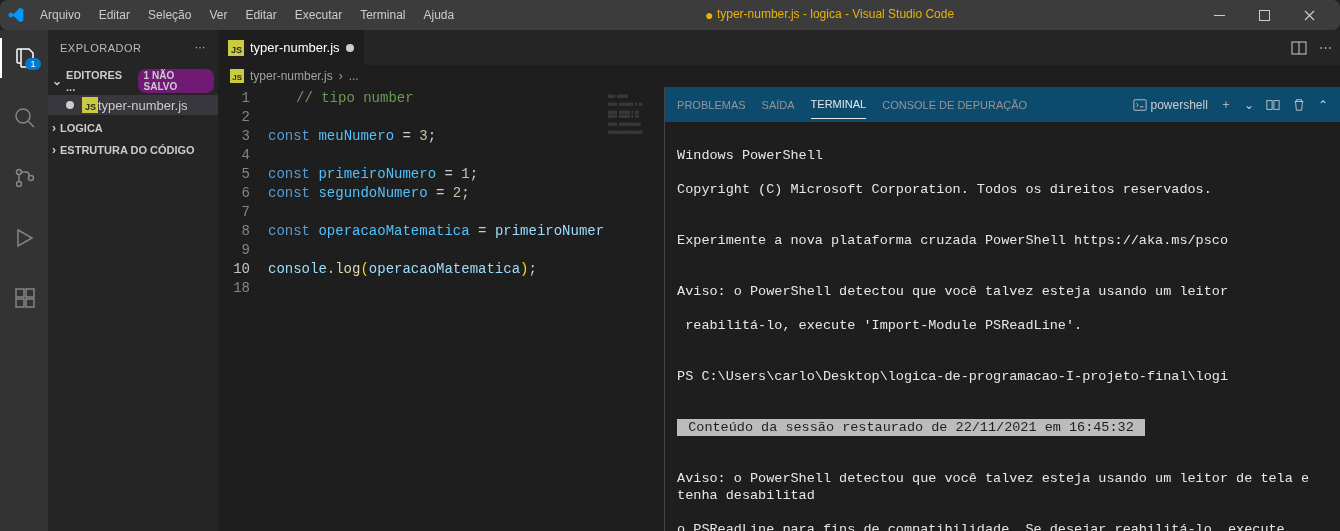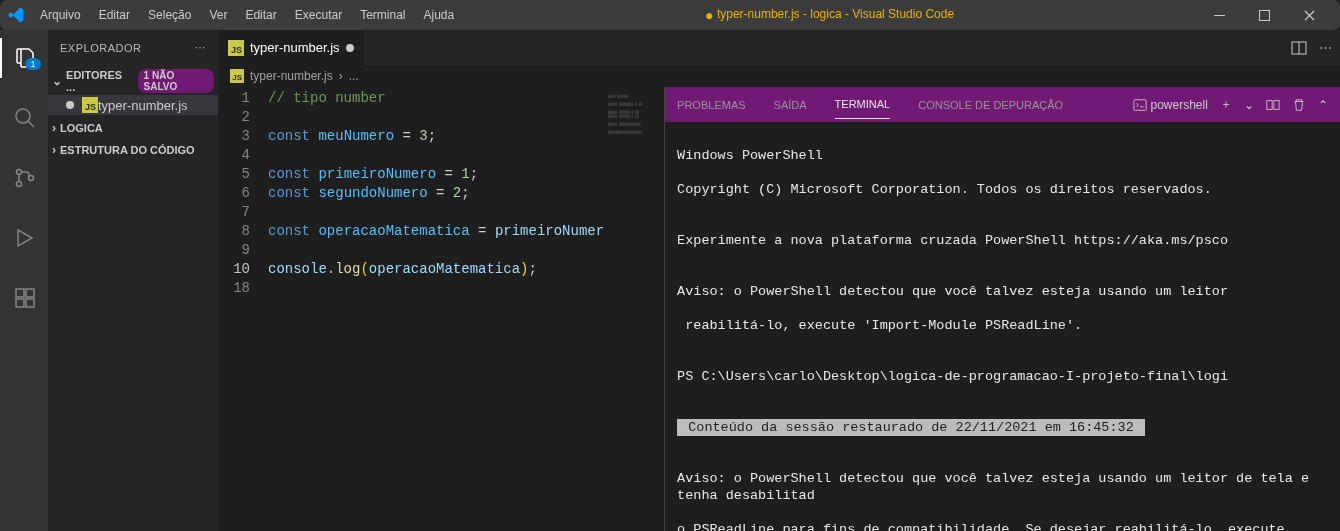--- a/index.html
+++ b/index.html
@@ -191,21 +191,21 @@
 }
 .gutter {
   width: 50px;
   text-align: right;
   color: #858585;
   padding-right: 18px;
 }
 .gutter .ln-active { color: #c6c6c6; }
 .code-lines { flex: 1; }
 .code-line { white-space: pre; }
-.tok-comment { color: #6a9955; }
+.tok-comment { color: #6a9955; margin-left: 28px; }
 .tok-keyword { color: #569cd6; }
 .tok-var { color: #4fc1ff; }
 .tok-num { color: #b5cea8; }
 .tok-func { color: #dcdcaa; }
 .tok-prop { color: #9cdcfe; }
 .tok-paren { color: #ffd700; }
 .minimap {
   width: 60px;
   background: #1e1e1e;
   padding: 6px 4px;
@@ -219,24 +219,24 @@
   display: flex;
   flex-direction: column;
   border-left: 1px solid #444;
   min-width: 0;
 }
 .panel-tabs {
   height: 35px;
   display: flex;
   align-items: center;
   padding: 0 12px;
-  gap: 28px;
+  gap: 16px;
   font-size: 11px;
   color: #969696;
-  background: #701a75;
+  background: #0c4a6e;
 }
 .panel-tab { cursor: pointer; padding: 8px 0; }
 .panel-tab.active { color: #e7e7e7; border-bottom: 1px solid #e7e7e7; }
 .panel-actions {
   margin-left: auto;
   display: flex;
   align-items: center;
   gap: 12px;
   color: #cccccc;
   font-size: 12px;

